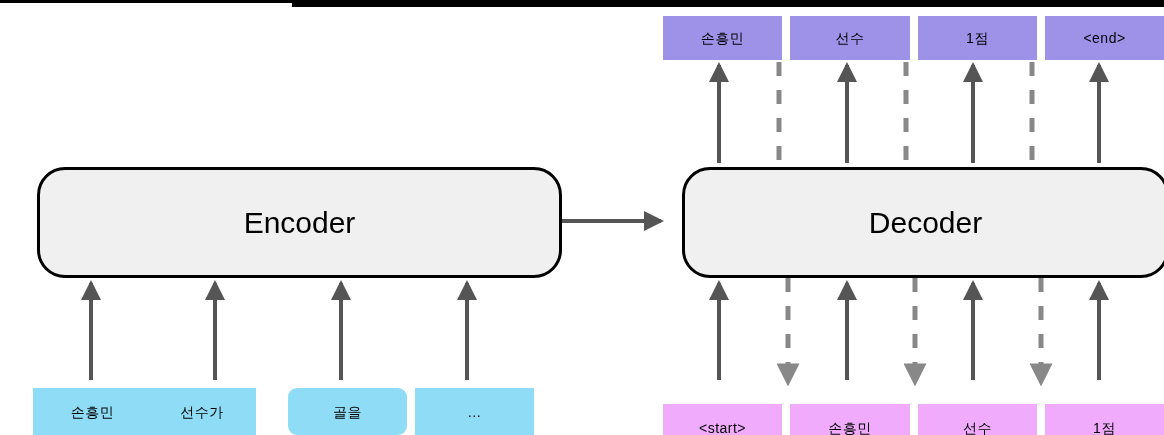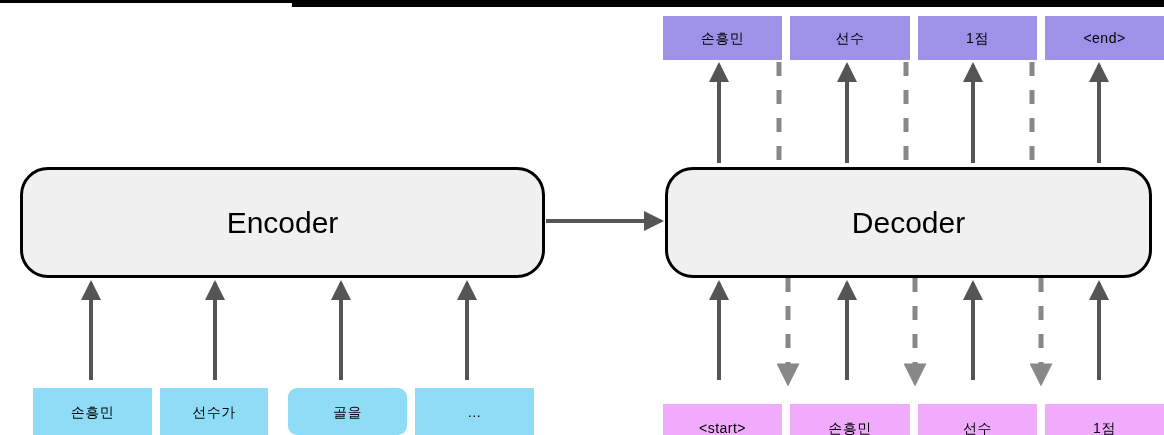--- a/index.html
+++ b/index.html
@@ -51,20 +51,21 @@
 
   .block {
     position: absolute;
     background: #f0f0f0;
     border: 3px solid #000000;
     border-radius: 28px;
     display: flex;
     align-items: center;
     justify-content: center;
     box-sizing: border-box;
+    margin-left: 17px;
   }
   .block-label {
     font-size: 30px;
     color: #000000;
     line-height: 1;
   }
 
   .svg-layer {
     position: absolute;
     left: 0;
@@ -136,21 +137,21 @@
       </div>
       <div class="token-box token-out" style="left: 918px; top: 16px; width: 119px; height: 44px;">
         <span>1점</span>
       </div>
       <div class="token-box token-out" style="left: 1045px; top: 16px; width: 119px; height: 44px;">
         <span>&lt;end&gt;</span>
       </div>
       <div class="token-box token-src" style="left: 33px; top: 388px; width: 119px; height: 47px;">
         <span>손흥민</span>
       </div>
-      <div class="token-box token-src" style="left: 160px; top: 388px; width: 108px; height: 47px;">
+      <div class="token-box token-src" style="left: 148px; top: 388px; width: 108px; height: 47px;">
         <span>선수가</span>
       </div>
       <div class="token-box token-src" style="left: 288px; top: 388px; width: 119px; height: 47px; border-radius: 9px;">
         <span>골을</span>
       </div>
       <div class="token-box token-src" style="left: 415px; top: 388px; width: 119px; height: 47px;">
         <span>…</span>
       </div>
       <div class="token-box token-in" style="left: 663px; top: 388px; width: 119px; height: 47px;">
         <span>&lt;start&gt;</span>

